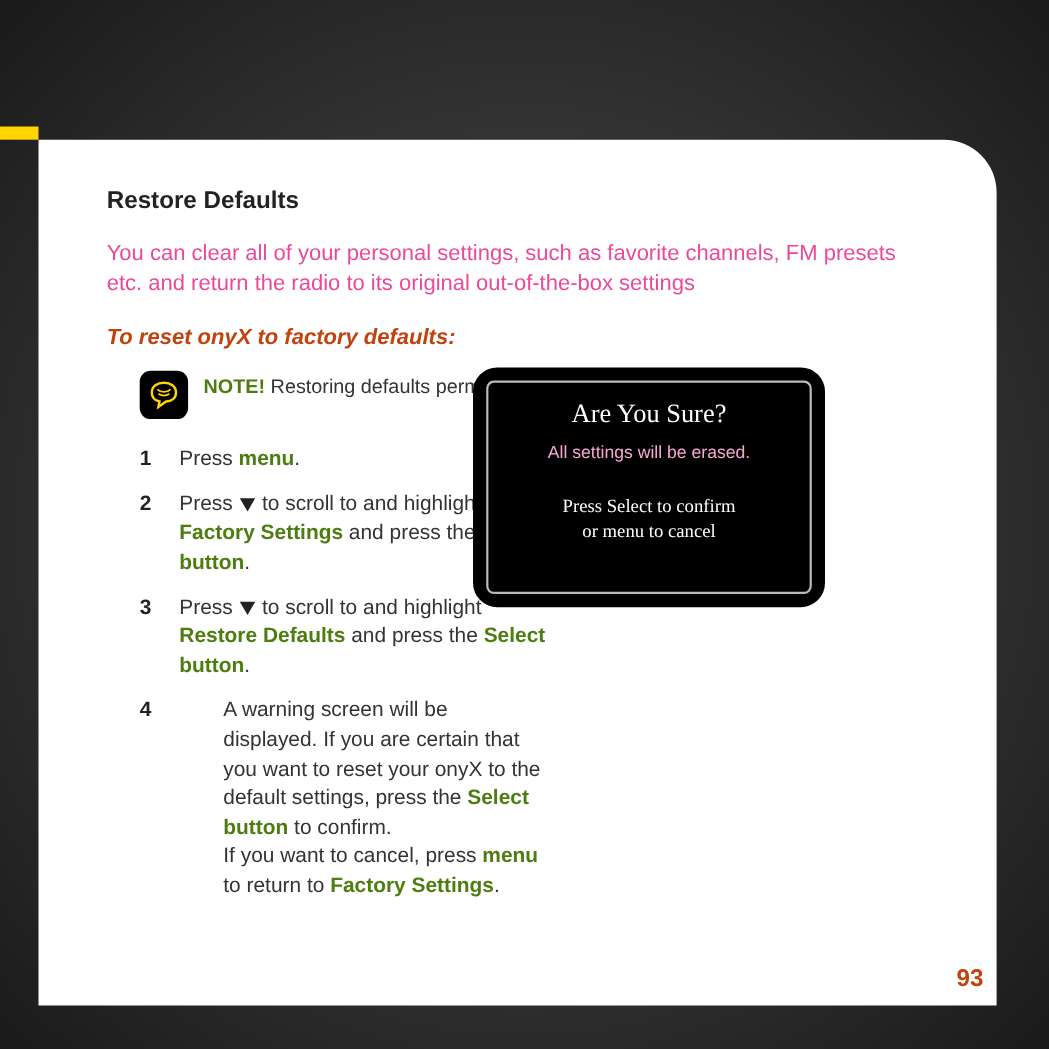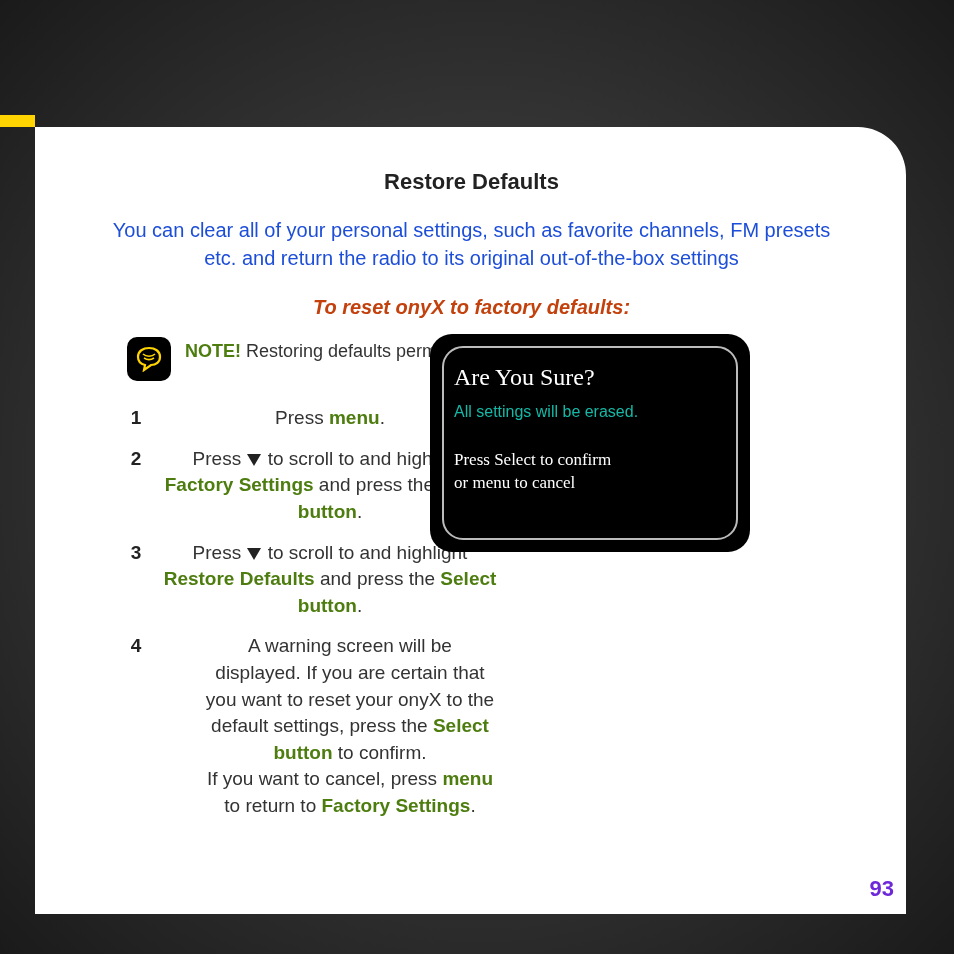--- a/index.html
+++ b/index.html
@@ -6,53 +6,53 @@
   body{
     width:954px;height:954px;
     background:radial-gradient(ellipse at center,#555 0%,#3a3a3a 40%,#1a1a1a 100%);
     font-family:"Helvetica Neue",Arial,sans-serif;
     position:relative;overflow:hidden;color:#222;
   }
   .yellow-strip{position:absolute;left:0;top:115px;width:35px;height:12px;background:#ffd400;}
   .page{
     position:absolute;left:35px;top:127px;right:48px;bottom:40px;
     background:#fff;border-top-right-radius:48px;
-    padding:42px 60px 30px 62px;box-sizing:border-box;text-align:center;
+    padding:42px 60px 30px 62px;box-sizing:border-box;
   }
   .title{font-weight:bold;font-size:22px;margin:0 0 22px 0;color:#222;}
-  .intro{font-size:20px;line-height:1.38;color:#1d4ed8;margin:0 0 24px 0;}
+  .intro{font-size:20px;line-height:1.38;color:#ec4899;margin:0 0 24px 0;}
   .subhead{font-weight:bold;font-style:italic;font-size:20px;margin:0 0 18px 0;color:#c2410c;}
   .note-row{display:flex;align-items:flex-start;gap:14px;margin:0 0 24px 30px;}
   .note-icon{width:44px;height:44px;border-radius:10px;background:#000;display:flex;align-items:center;justify-content:center;flex:0 0 44px;}
   .note-text{font-size:18px;color:#333;line-height:1.4;padding-top:2px;}
   .note-text b{font-weight:900;}
   .body-row{position:relative;margin-left:30px;}
   .steps{margin:0;padding:0;list-style:none;width:370px;}
   .steps li{display:flex;align-items:flex-start;gap:18px;font-size:19px;color:#333;line-height:1.4;margin-bottom:14px;}
   .steps .num{font-weight:900;min-width:18px;color:#222;}
   .steps .txt{flex:1;}
   .steps .wide .txt{width:700px;margin-left:40px;}
   .darr{display:inline-block;vertical-align:middle;}
   .darr svg{display:block;}
   b{font-weight:700;color:#4d7c0f;}
   .screen{
     position:absolute;left:430px;top:334px;width:320px;height:218px;
     background:#000;border-radius:22px;padding:12px;box-sizing:border-box;
   }
   .screen-inner{
-    width:100%;height:100%;border:2px solid #bbb;border-radius:21px;
-    box-sizing:border-box;text-align:left;color:#fff;
+    width:100%;height:100%;border:2px solid #bbb;border-radius:7px;
+    box-sizing:border-box;text-align:center;color:#fff;
     font-family:Georgia,"Times New Roman",serif;
     padding:14px 10px 10px 10px;
   }
   .scr-title{font-size:24px;margin:2px 0 12px 0;}
-  .scr-sub{font-size:16px;color:#14b8a6;margin-bottom:28px;font-family:Arial,sans-serif;}
+  .scr-sub{font-size:16px;color:#f9a8d4;margin-bottom:28px;font-family:Arial,sans-serif;}
   .scr-press{font-size:17px;color:#fff;line-height:1.35;font-family:Liberation Serif, serif;}
   .page-num{
-    position:absolute;right:60px;bottom:52px;color:#6d28d9;font-weight:900;font-size:22px;
+    position:absolute;right:60px;bottom:52px;color:#c2410c;font-weight:900;font-size:22px;
   }
 </style>
 </head>
 <body>
 
 <div class="yellow-strip"></div>
 
 <div class="page">
 
   <h2 class="title">Restore Defaults</h2>

